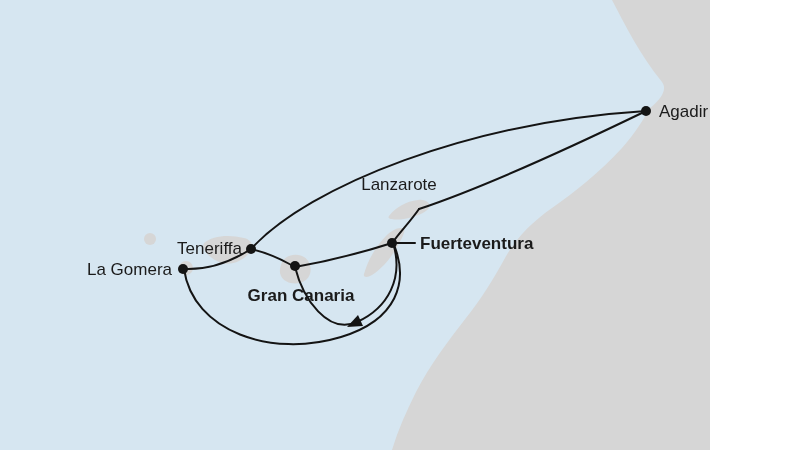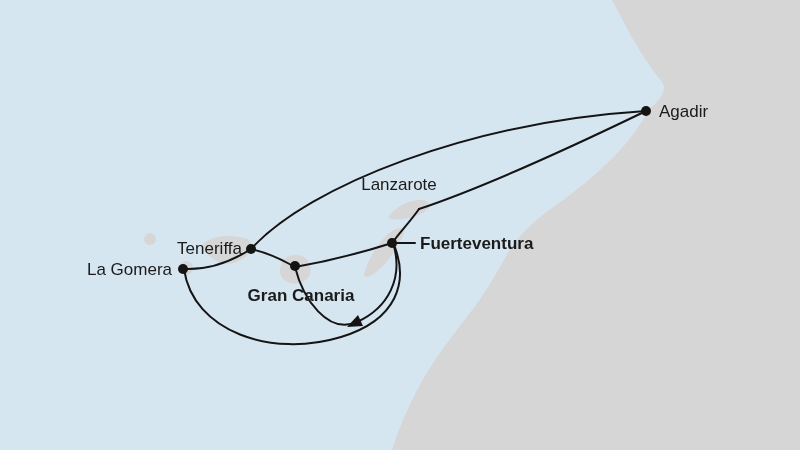--- a/index.html
+++ b/index.html
@@ -2,21 +2,21 @@
 <html><head>
 <meta charset="utf-8">
 <style>
   html, body {
     margin: 0;
     padding: 0;
     background: #ffffff;
   }
   .map-canvas {
     position: relative;
-    width: 800px;
+    width: 710px;
     height: 450px;
     overflow: hidden;
   }
   svg {
     display: block;
   }
   .port-label {
     font-family: "Liberation Sans", sans-serif;
     font-size: 17px;
     fill: #1b1b1b;

